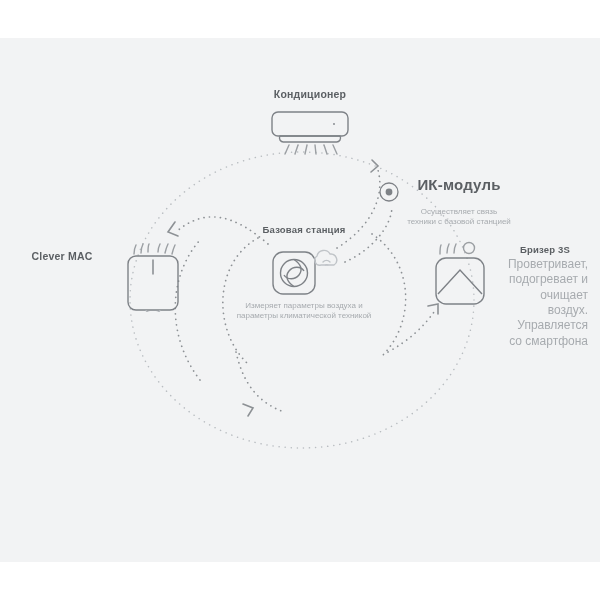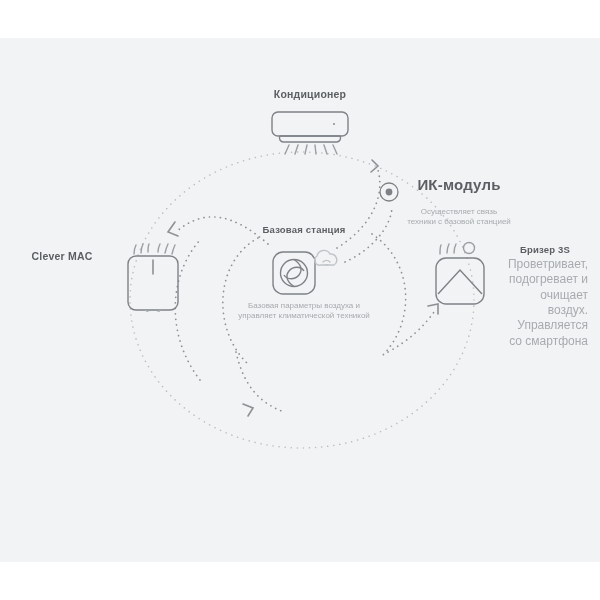--- a/index.html
+++ b/index.html
@@ -147,21 +147,21 @@
           <path d="M29,17.5 C36,22 38,28 34,33 C30,38 22,38 19,33"></path>
           <path d="M29,44.5 C22,40 20,34 24,29 C28,24 36,24 39,29"></path>
         </g>
         <g stroke="#c0c4c8" stroke-width="1.4" fill="none" stroke-linecap="round">
           <path d="M52,14 a7,7 0 0 1 13,-2 a6,6 0 0 1 4,11 H56 a5,5 0 0 1 -4,-9 z"></path>
           <path d="M58,20 a5,5 0 0 1 7,0"></path>
           <path d="M60.5,23 a2.4,2.4 0 0 1 2.4,0"></path>
         </g>
       </svg>
     </div>
-    <div class="desc">Базовая параметры воздуха и управляет климатической техникой</div>
+    <div class="desc">Измеряет параметры воздуха и параметры климатической техникой</div>
   </div>
 
   <div class="node" id="n-brz">
     <div class="art">
       <svg width="64" height="68" viewBox="0 0 64 68" fill="none" stroke="#7e8287" stroke-width="1.4">
         <g stroke="#9b9fa3" stroke-linecap="round">
           <path d="M8,14 C8,10 8,7 9,5"></path>
             <path d="M15,13 C15,9 16,6 17,4"></path>
             <path d="M22,13 C22,9 23,6 24,4"></path>
           <circle cx="37" cy="8" r="5.5"></circle>

